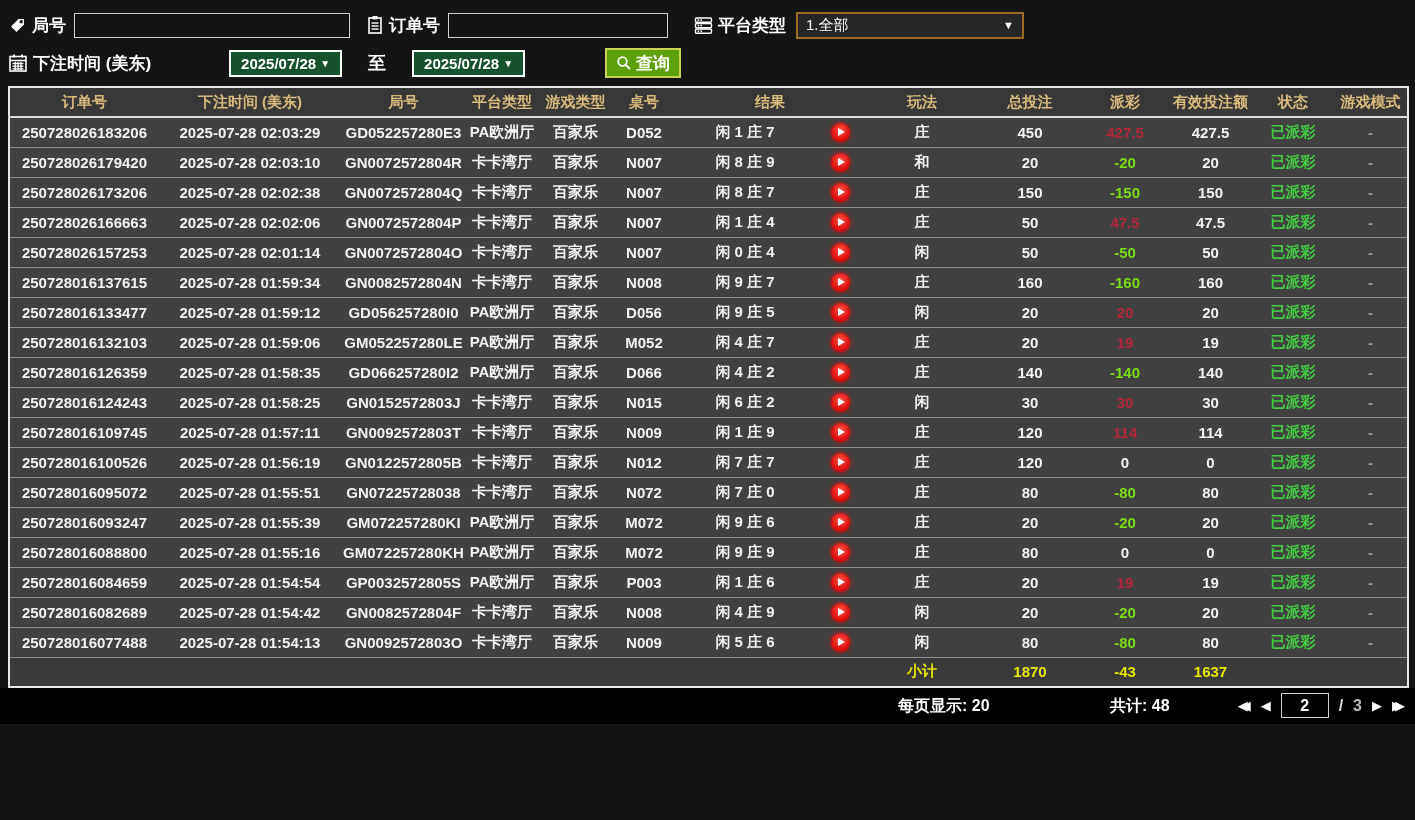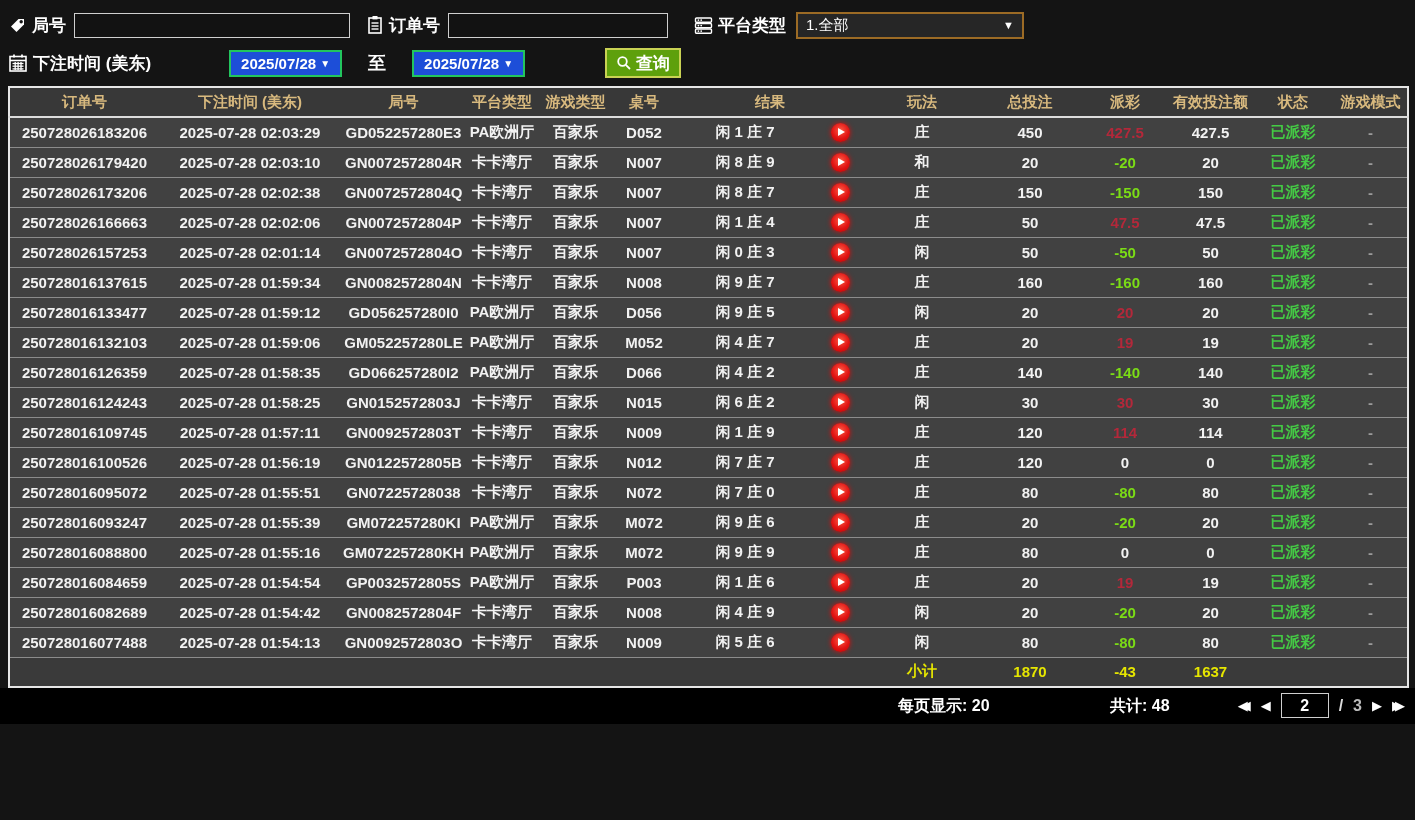--- a/index.html
+++ b/index.html
@@ -13,21 +13,21 @@
     font-size:15px; padding:0 6px; outline:none; }
   #game-no-input { width:276px; margin-left:8px; }
   #order-no-input { width:220px; margin-left:8px; }
   .grp { display:flex; align-items:center; }
   .grp2 { margin-left:16px; }
   .grp3 { margin-left:26px; }
   .selectbox { position:relative; width:228px; height:27px; background:#262626;
     border:2px solid #9c6b25; margin-left:10px; color:#fff; font-size:15px;
     display:flex; align-items:center; padding:0 8px; cursor:pointer; }
   .selectbox .arr { position:absolute; right:8px; font-size:11px; color:#fff; }
-  .datebtn { width:113px; height:27px; background:#1d4ed8; border:2px solid #22c55e;
+  .datebtn { width:113px; height:27px; background:#14532d; border:2px solid #ffffff;
     color:#fff; font-size:15px; font-weight:bold; display:flex; align-items:center;
     justify-content:center; gap:4px; cursor:pointer; }
   .datebtn .arr { font-size:10px; }
   .date1 { margin-left:78px; }
   .zhi { color:#fff; font-size:18px; font-weight:bold; margin:0 26px; }
   .querybtn { margin-left:80px; background:#5ea00c; border:2px solid #c9d254;
     color:#fff; font-size:17px; font-weight:bold; height:30px; padding:0 9px;
     display:flex; align-items:center; gap:4px; cursor:pointer; }
   
   .tablewrap { margin:0 8px; }
@@ -251,21 +251,21 @@
     <td class="status">已派彩</td>
     <td class="mode">-</td>
   </tr>
         <tr>
     <td>250728026157253</td>
     <td>2025-07-28 02:01:14</td>
     <td>GN0072572804O</td>
     <td>卡卡湾厅</td>
     <td>百家乐</td>
     <td>N007</td>
-    <td>闲 0 庄 3</td>
+    <td>闲 0 庄 4</td>
     <td><span class="play-btn"></span></td>
     <td>闲</td>
     <td>50</td>
     <td class="c-green">-50</td>
     <td>50</td>
     <td class="status">已派彩</td>
     <td class="mode">-</td>
   </tr>
         <tr>
     <td>250728016137615</td>

